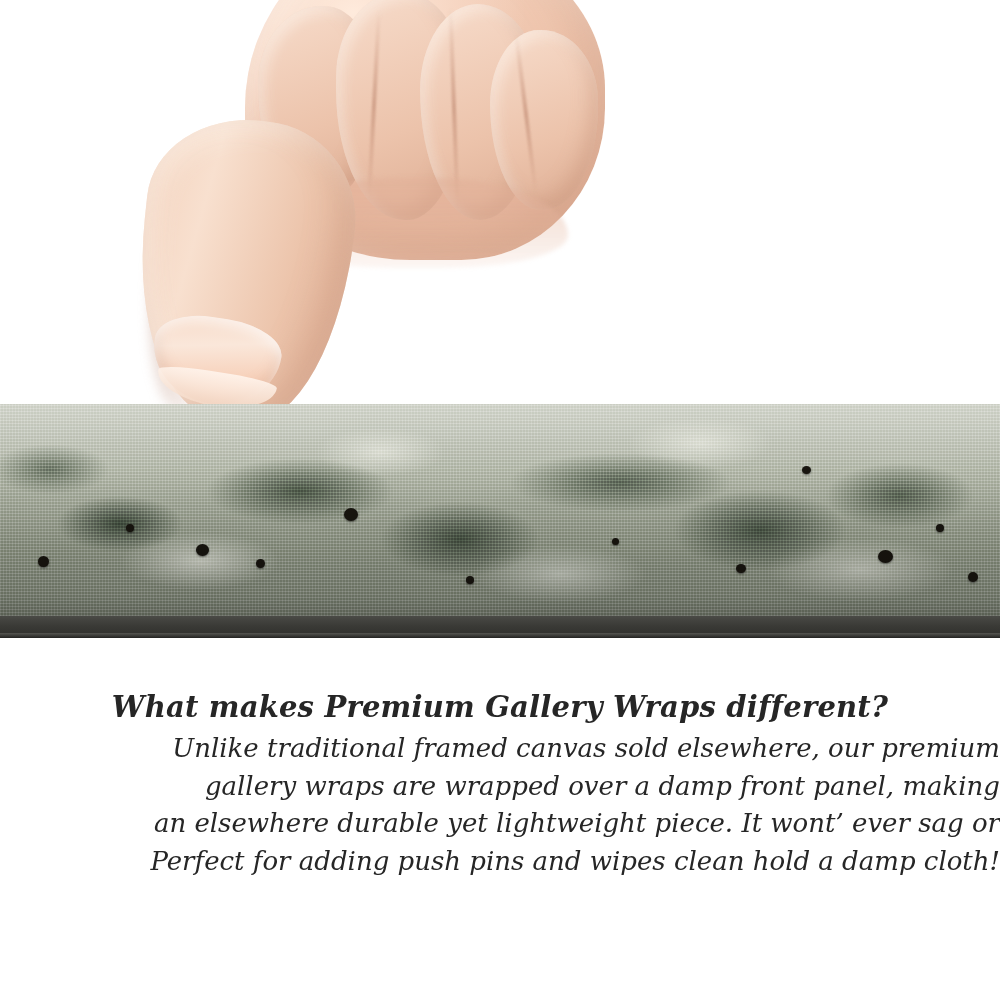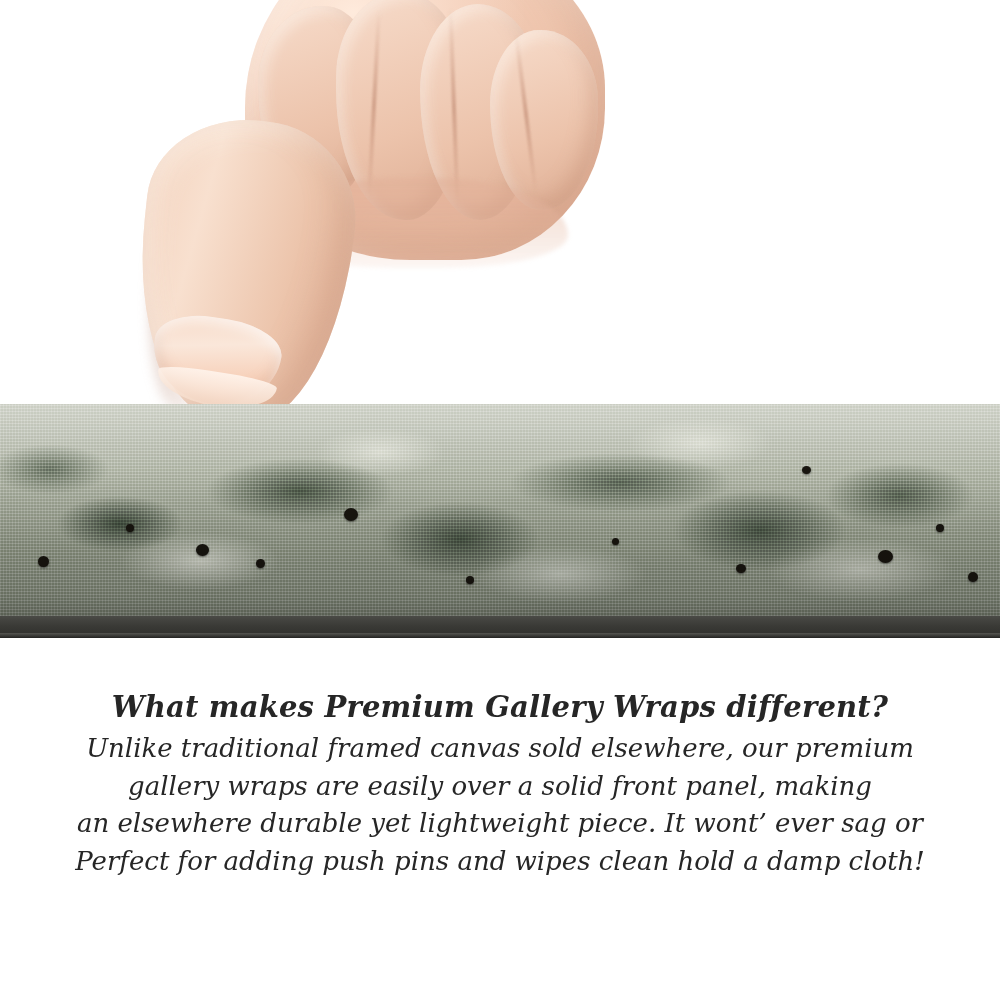--- a/index.html
+++ b/index.html
@@ -211,21 +211,21 @@
     font-size: 29px;
     font-weight: 700;
     letter-spacing: 0.2px;
   }
   .caption p {
     margin: 0;
     font-size: 26px;
     line-height: 1.45;
     font-weight: 400;
   }
-  .caption .line { display: block; }
+  .caption .line { display: block; text-align: right; }
 </style>
 </head>
 <body>
 
 <div class="scene">
 
   <div class="hand-area">
     <div class="hand-mass"></div>
     <div class="knuckle k1"></div>
     <div class="knuckle k2"></div>
@@ -259,19 +259,19 @@
     <div class="speck" style="left:968px; top:168px; width:10px; height:10px;"></div>
 
     <div class="strip-shade"></div>
   </div>
   <div class="strip-underedge"></div>
 
   <div class="caption">
     <h2>What makes Premium Gallery Wraps different?</h2>
     <p>
       <span class="line">Unlike traditional framed canvas sold elsewhere, our premium</span>
-      <span class="line">gallery wraps are easily over a solid front panel, making</span>
+      <span class="line">gallery wraps are wrapped over a damp front panel, making</span>
       <span class="line">an elsewhere durable yet lightweight piece. It wont’ ever sag or</span>
       <span class="line">Perfect for adding push pins and wipes clean hold a damp cloth!</span>
     </p>
   </div>
 
 </div>
 
 </body></html>

